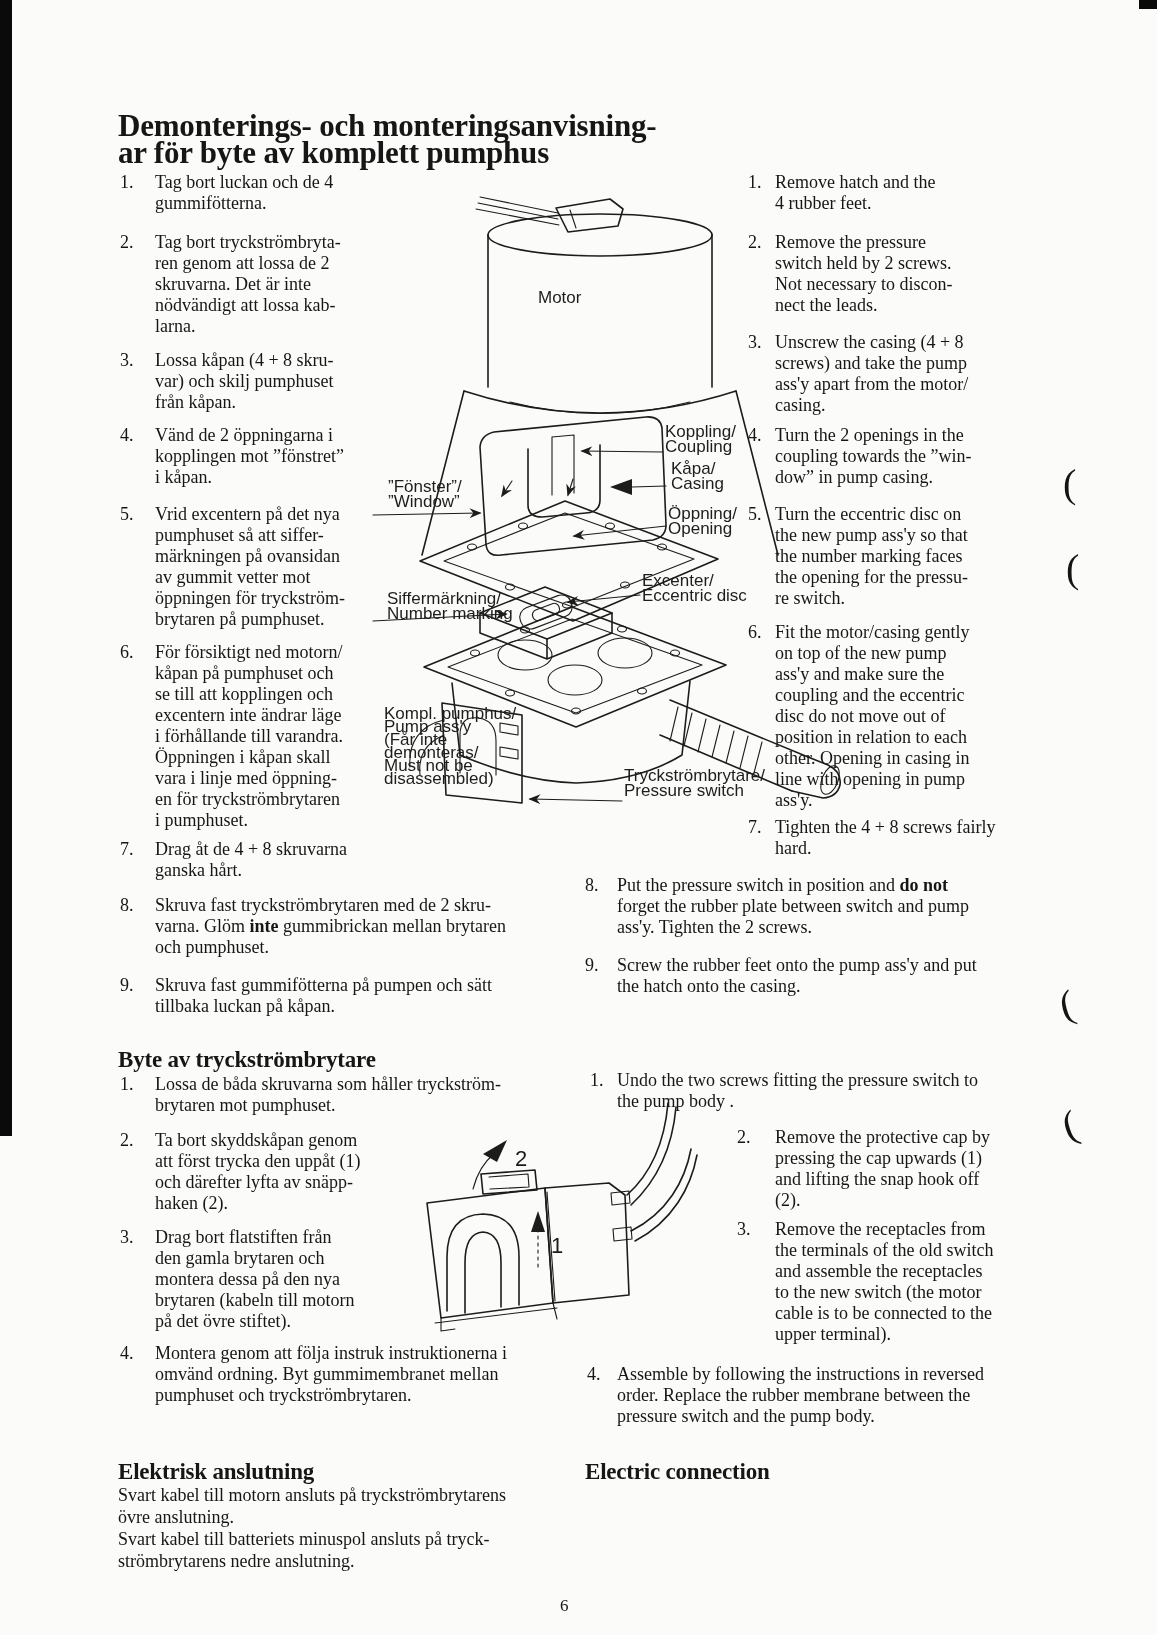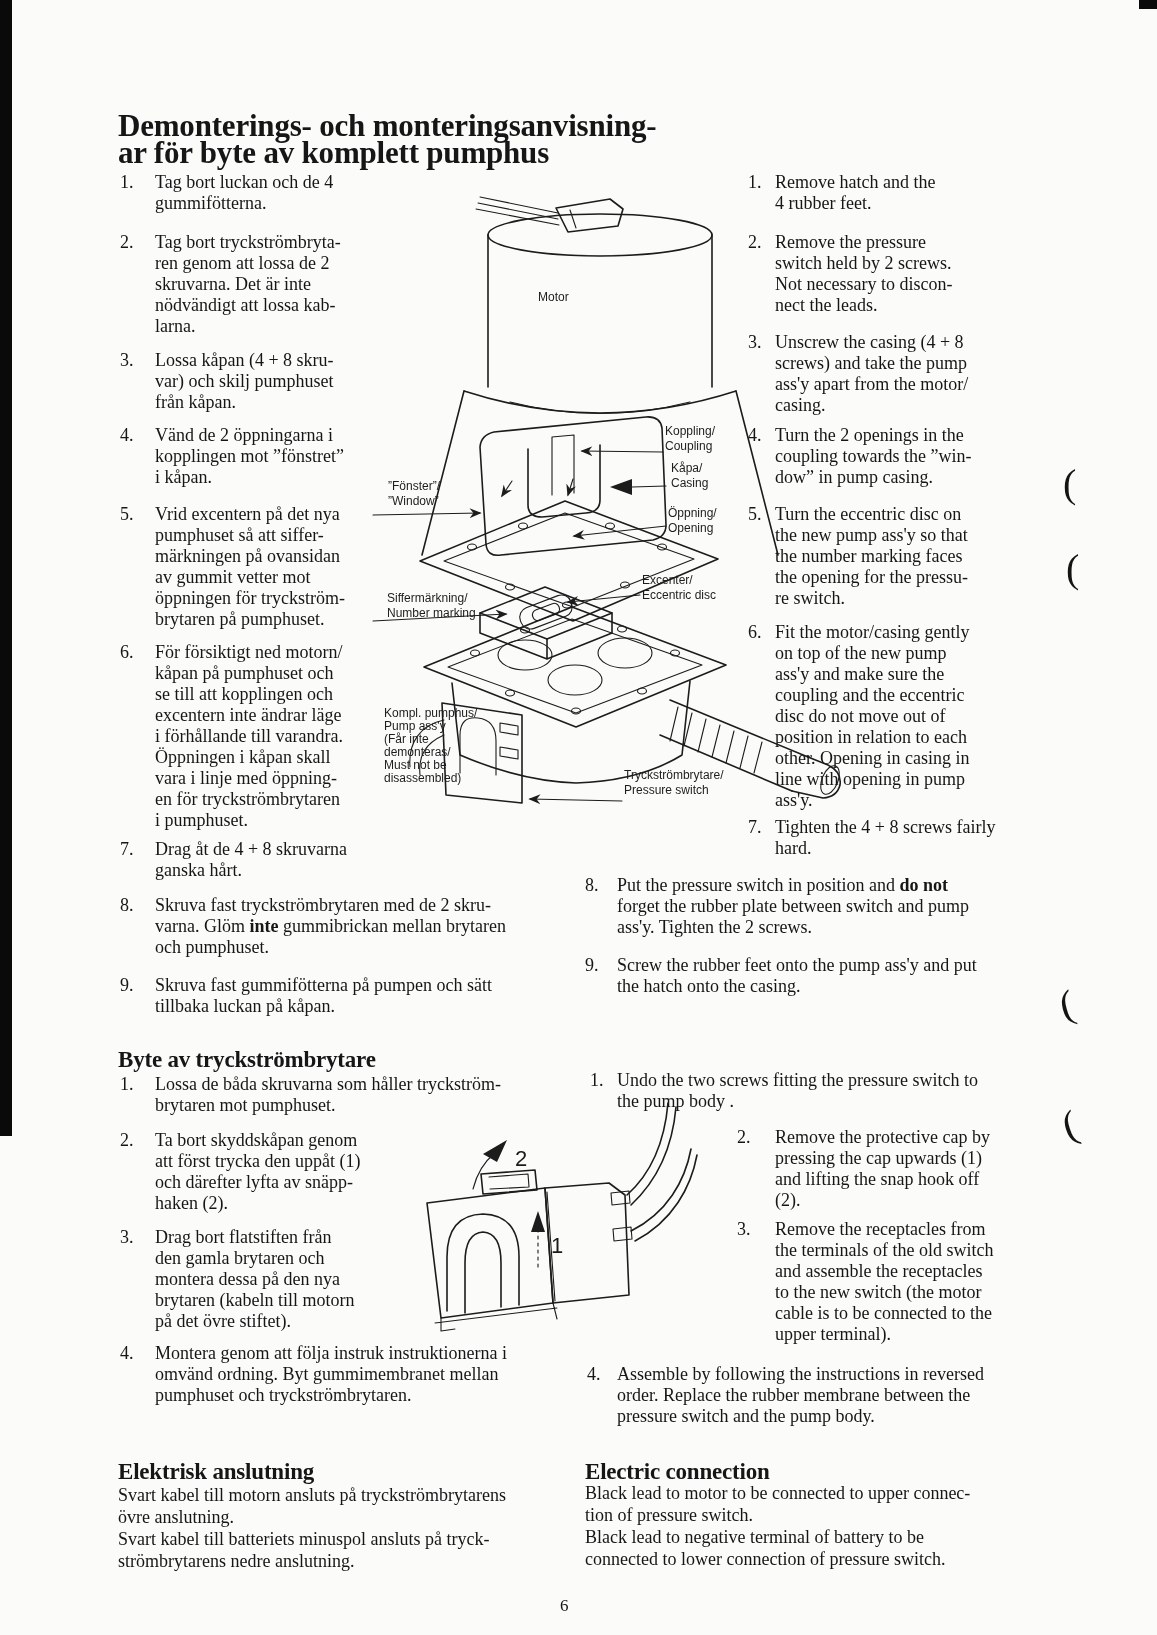--- a/index.html
+++ b/index.html
@@ -3,21 +3,21 @@
 <meta charset="utf-8">
 <style>
   html,body{margin:0;padding:0;background:#e8e8e8;}
   .page{position:relative;width:1157px;height:1635px;background:#fbfbf9;
         font-family:"Liberation Serif",serif;color:#161616;overflow:hidden;margin:0 auto;}
   .abs{position:absolute;}
   .body{font-size:18px;line-height:21px;white-space:pre;}
   .num{position:absolute;top:0;}
   .h1{font-size:31px;line-height:27px;font-weight:700;white-space:pre;letter-spacing:-0.2px;}
   .h2{font-size:23px;line-height:26px;font-weight:700;white-space:pre;letter-spacing:-0.2px;}
-  .lbl{font-family:"Liberation Sans",sans-serif;font-size:12px;line-height:15px;
+  .lbl{font-family:"Liberation Sans",sans-serif;font-size:17px;line-height:15px;
        white-space:pre;color:#1d1d1d;}
   .lbl6{line-height:13px;}
   .paren{font-size:40px;color:#141414;font-family:"Liberation Serif",serif;}
   .callout{font-family:"Liberation Sans",sans-serif;font-size:22px;color:#1a1a1a;}
   .leftbar{left:0;top:0;width:12px;height:1136px;background:#0a0a0a;}
   .cornermark{left:1139px;top:0;width:18px;height:9px;background:#0a0a0a;}
   .pageno{font-size:17px;}
   svg{position:absolute;}
   .ln{stroke:#1c1c1c;stroke-width:1.6;fill:none;stroke-linecap:round;stroke-linejoin:round;}
   .lnthin{stroke:#1c1c1c;stroke-width:1.1;fill:none;stroke-linecap:round;stroke-linejoin:round;}
@@ -266,20 +266,16 @@
   </svg>
   <div class="abs callout" style="left:515px;top:1146px;">2</div>
   <div class="abs callout" style="left:551px;top:1233px;">1</div>
 
   <div class="abs h2" style="left:118px;top:1459px;">Elektrisk anslutning</div>
   <div class="abs body" style="left:118px;top:1484px;line-height:22px;">Svart kabel till motorn ansluts på tryckströmbrytarens
 övre anslutning.
 Svart kabel till batteriets minuspol ansluts på tryck-
 strömbrytarens nedre anslutning.</div>
   <div class="abs h2" style="left:585px;top:1459px;">Electric connection</div>
-  <div class="abs body" style="left:585px;top:1482px;line-height:22px;">Black lead to motor to be connected to upper connec-
-tion of pressure switch.
-Black lead to negative terminal of battery to be
-connected to lower connection of pressure switch.</div>
 
   <div class="abs pageno" style="left:560px;top:1596px;">6</div>
 
 </div>
 
 </body></html>

